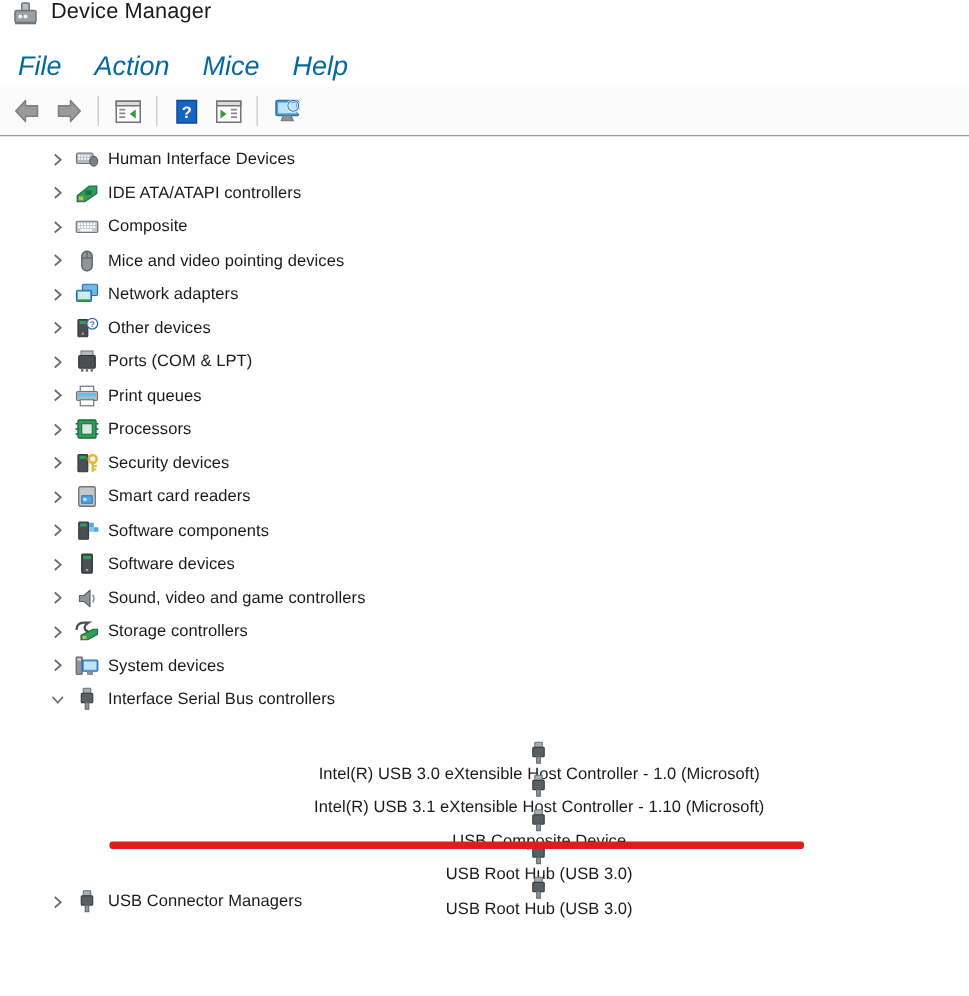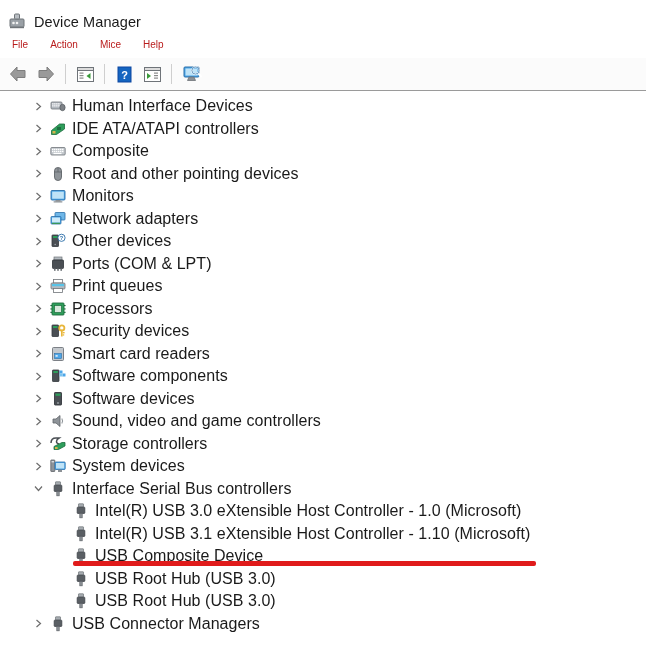--- a/index.html
+++ b/index.html
@@ -13,21 +13,21 @@
     font-family: "Liberation Sans", sans-serif;
     color: #1a1a1a;
     overflow: hidden;
     position: relative;
   }
 
   
   .titlebar {
     height: 30px;
     display: flex;
-    align-items: flex-end;
+    align-items: flex-start;
     padding-left: 8px;
     background: #ffffff;
   }
   .title-icon {
     width: 18px;
     height: 18px;
     margin-right: 8px;
     flex: 0 0 auto;
   }
   .title-text {
@@ -38,26 +38,27 @@
 
   
   .menubar {
     height: 28px;
     display: flex;
     align-items: center;
     padding-left: 10px;
     background: #ffffff;
   }
   .menu-item {
-    font-size: 10px;
-    color: #b91c1c;
+    font-size: 18px;
+    color: #0369a1;
     padding: 2px 11px 2px 2px;
     margin-right: 9px;
     cursor: default;
     white-space: nowrap;
+    font-style: italic;
   }
 
   
   .toolbar {
     height: 33px;
     background: #fbfbfb;
     border-bottom: 1px solid #9a9a9a;
     display: flex;
     align-items: center;
     padding-left: 4px;
@@ -105,28 +106,28 @@
 
   .ticon {
     width: 16px;
     height: 16px;
     flex: 0 0 auto;
     margin-left: 4px;
     margin-right: 6px;
     position: relative;
   }
   .label {
-    font-size: 16px;
+    font-size: 11px;
     color: #1a1a1a;
     letter-spacing: 0.05px;
   }
 
   
   .lvl1 { padding-left: 30px; }
-  .lvl2 { padding-left: 53px; }
+  .lvl2 { padding-left: 73px; flex-direction: column; }
 
   
   .red-line {
     position: absolute;
     background: #e01b1b;
     height: 5px;
     border-radius: 2px;
   }
 </style>
 </head>
@@ -288,39 +289,23 @@
           <path d="M2.5 1 L6.5 4.5 L2.5 8" fill="none" stroke="#6d6d6d" stroke-width="1.2"></path>
         </svg>
     </span>
     <span class="ticon">
       <svg width="16" height="16" viewBox="0 0 16 16">
         <rect x="4.5" y="1.5" width="7" height="13" rx="3.4" fill="#8f9499" stroke="#5d6267" stroke-width="0.9"></rect>
         <line x1="8" y1="2" x2="8" y2="6" stroke="#5d6267" stroke-width="0.8"></line>
         <line x1="4.6" y1="6" x2="11.4" y2="6" stroke="#5d6267" stroke-width="0.8"></line>
       </svg>
     </span>
-    <span class="label">Root and other pointing devices</span>
-  </div>
-
-  <div class="row lvl1">
-    <span class="chev">
-      <svg width="9" height="9" viewBox="0 0 9 9">
-          <path d="M2.5 1 L6.5 4.5 L2.5 8" fill="none" stroke="#6d6d6d" stroke-width="1.2"></path>
-        </svg>
-    </span>
-    <span class="ticon">
-      <svg width="16" height="16" viewBox="0 0 16 16">
-        <rect x="1" y="2.5" width="14" height="9.5" rx="1" fill="#4da6e8" stroke="#2b6ea8" stroke-width="0.9"></rect>
-        <rect x="2.2" y="3.7" width="11.6" height="7" fill="#bfe3f7"></rect>
-        <rect x="5.5" y="12" width="5" height="1.6" fill="#8c9196"></rect>
-        <rect x="3.5" y="13.3" width="9" height="1.2" rx="0.4" fill="#8c9196"></rect>
-      </svg>
-    </span>
-    <span class="label">Monitors</span>
-  </div>
+    <span class="label">Mice and video pointing devices</span>
+  </div>
+
 
   <div class="row lvl1">
     <span class="chev">
       <svg width="9" height="9" viewBox="0 0 9 9">
           <path d="M2.5 1 L6.5 4.5 L2.5 8" fill="none" stroke="#6d6d6d" stroke-width="1.2"></path>
         </svg>
     </span>
     <span class="ticon">
       <svg width="16" height="16" viewBox="0 0 16 16">
         <rect x="5" y="1.5" width="10" height="7.5" rx="0.8" fill="#6fb7e8" stroke="#2b6ea8" stroke-width="0.8"></rect>

